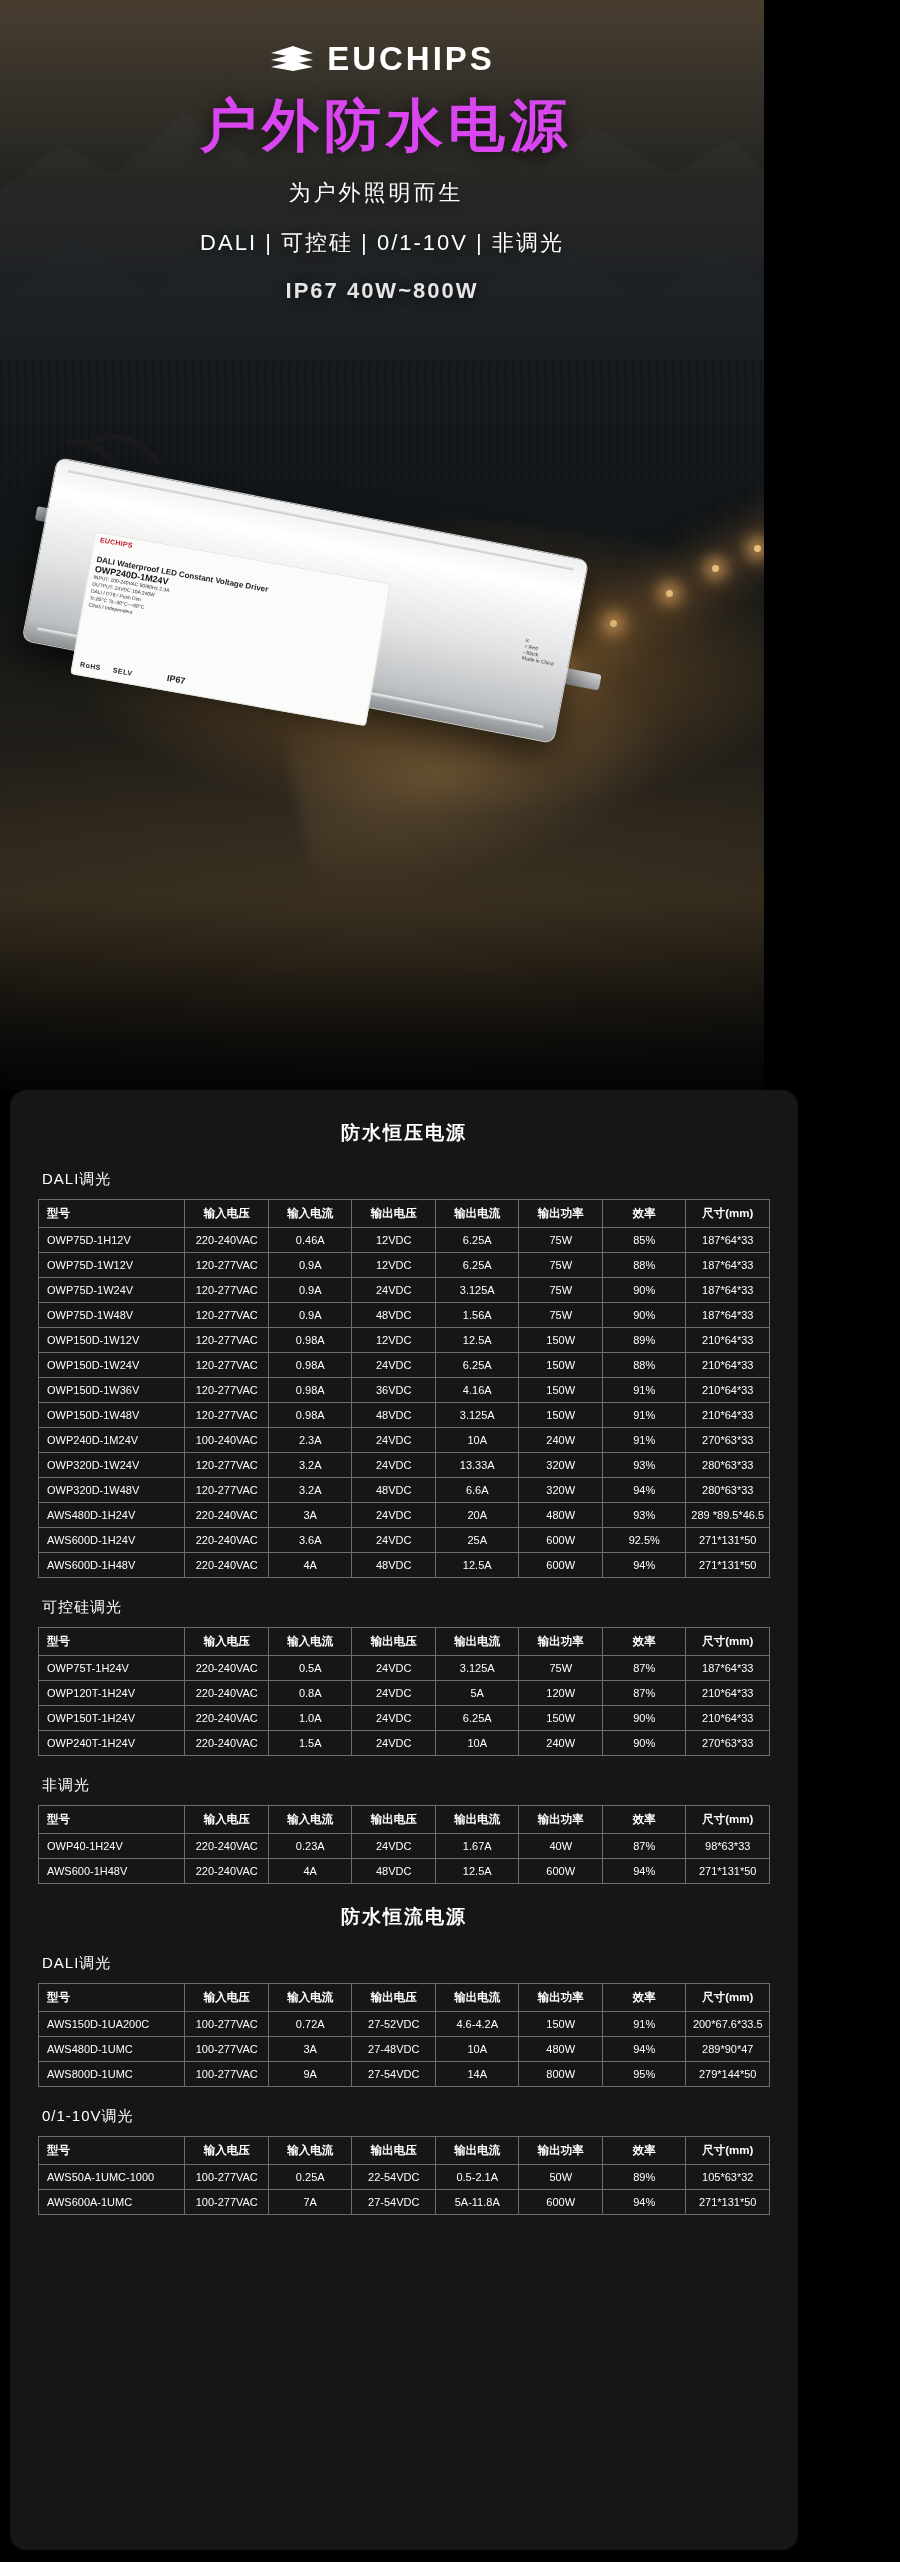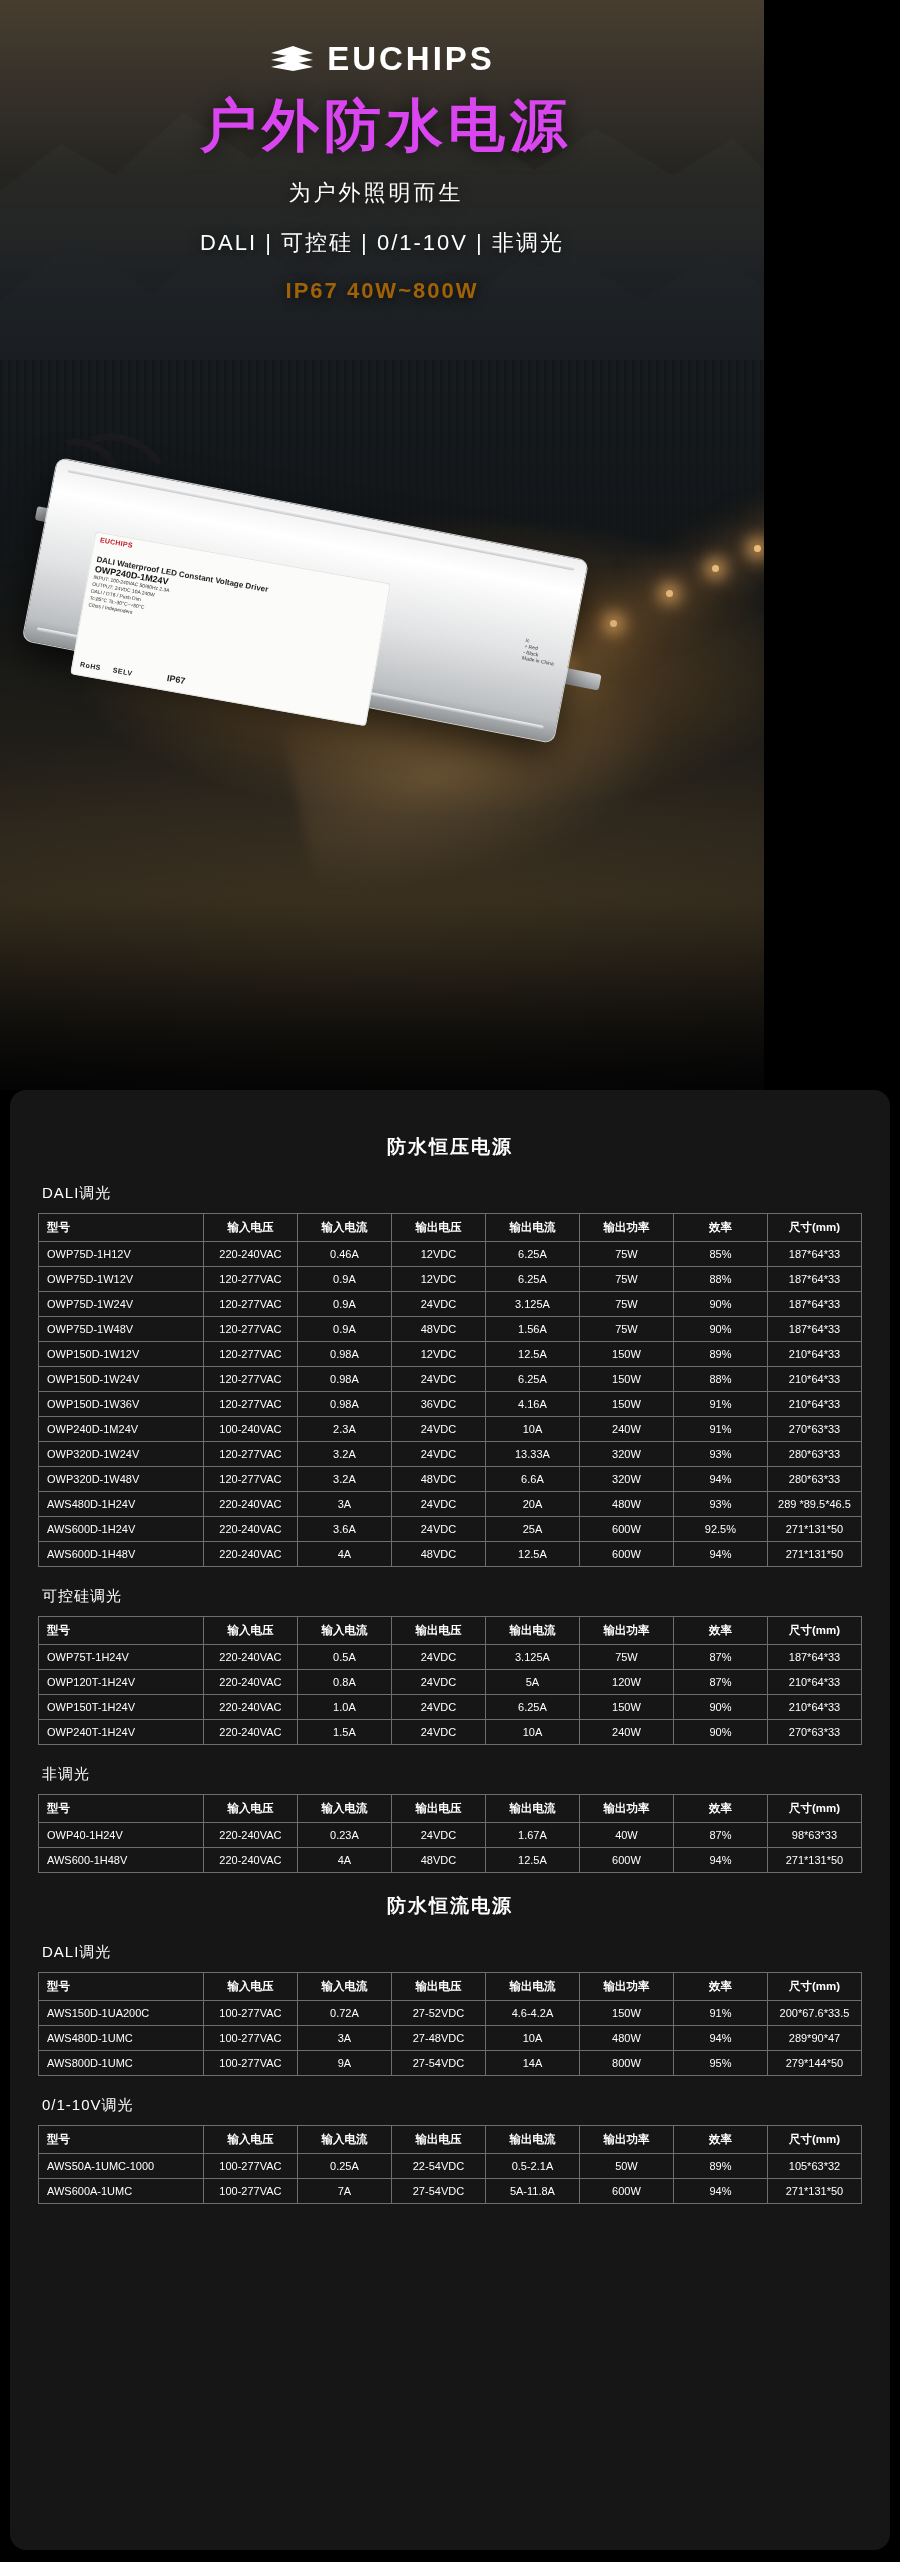--- a/index.html
+++ b/index.html
@@ -152,21 +152,21 @@
     font-size: 22px;
     letter-spacing: 2px;
     z-index: 5;
     text-shadow: 0 2px 12px rgba(0,0,0,0.7);
   }
   .hero-spec {
     position: absolute;
     top: 278px;
     left: 0; right: 0;
     text-align: center;
-    color: #a16207;
+    color: #e5e5e5;
     font-size: 22px;
     font-weight: bold;
     letter-spacing: 2px;
     z-index: 5;
     text-shadow: 0 2px 12px rgba(0,0,0,0.7);
   }
 
   
   .product {
     position: absolute;
@@ -223,25 +223,25 @@
   .lp-model { font-size: 9px; font-weight: bold; color:#111; }
   .lp-line { font-size: 5px; color:#333; line-height: 7px; }
   .lp-badges { position:absolute; bottom: 8px; left: 8px; font-size: 7px; font-weight:bold; letter-spacing:.5px; }
   .lp-ip { position:absolute; bottom: 8px; left: 96px; font-size: 9px; font-weight:bold; }
 
   
   .panel {
     position: absolute;
     top: 1090px;
     left: 10px;
-    width: 880px;
+    width: 788px;
     min-height: 1460px;
     background: #161616;
     border-radius: 16px;
-    padding: 36px 28px 36px 28px;
+    padding: 22px 28px 36px 28px;
     box-sizing: border-box;
     color: #ffffff;
   }
   .section-title {
     text-align: center;
     font-size: 19px;
     font-weight: bold;
     letter-spacing: 2px;
     margin: 8px 0 24px 0;
   }
@@ -446,20 +446,30 @@
             <td class="model">OWP150D-1W36V</td>
             <td>120-277VAC</td>
             <td>0.98A</td>
             <td>36VDC</td>
             <td>4.16A</td>
             <td>150W</td>
             <td>91%</td>
             <td>210*64*33</td>
           </tr>
         <tr>
+            <td class="model">OWP150D-1W48V</td>
+            <td>120-277VAC</td>
+            <td>0.98A</td>
+            <td>48VDC</td>
+            <td>3.125A</td>
+            <td>150W</td>
+            <td>91%</td>
+            <td>210*64*33</td>
+          </tr>
+        <tr>
             <td class="model">OWP240D-1M24V</td>
             <td>100-240VAC</td>
             <td>2.3A</td>
             <td>24VDC</td>
             <td>10A</td>
             <td>240W</td>
             <td>91%</td>
             <td>270*63*33</td>
           </tr>
         <tr>

